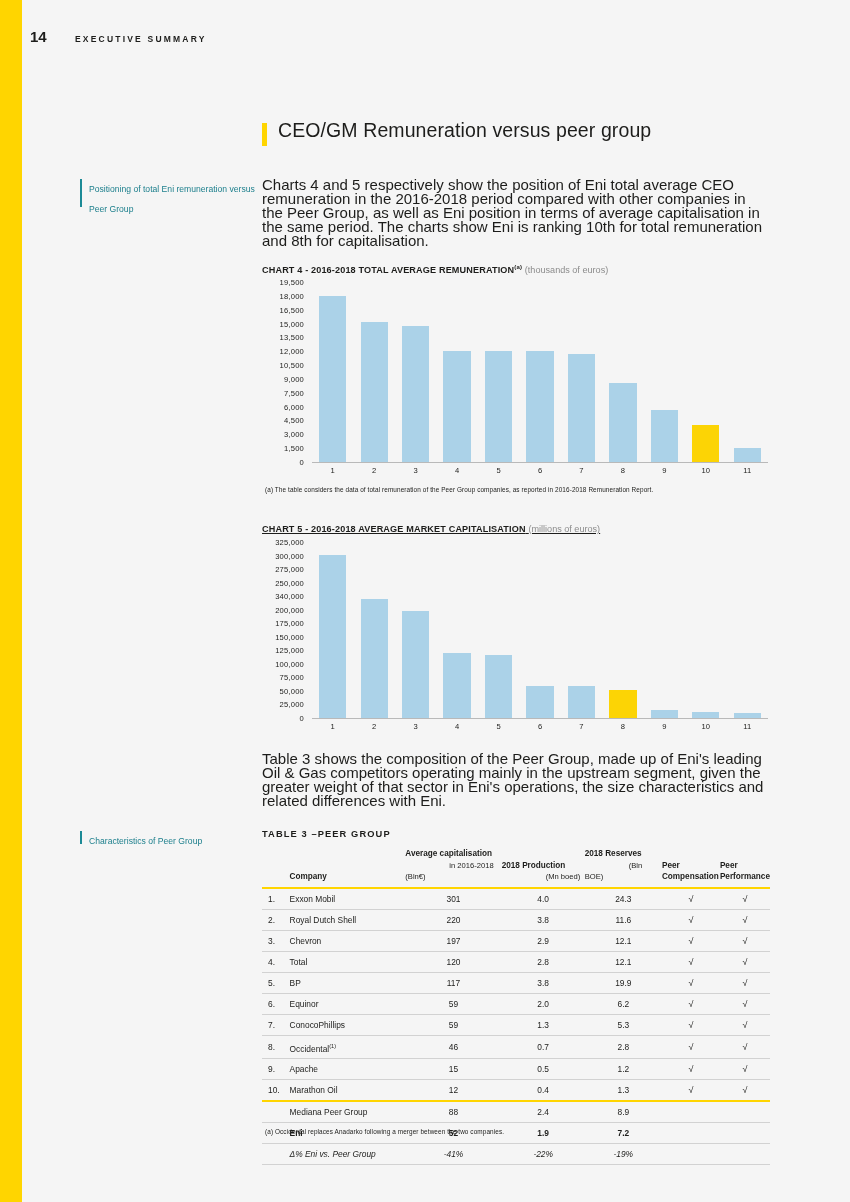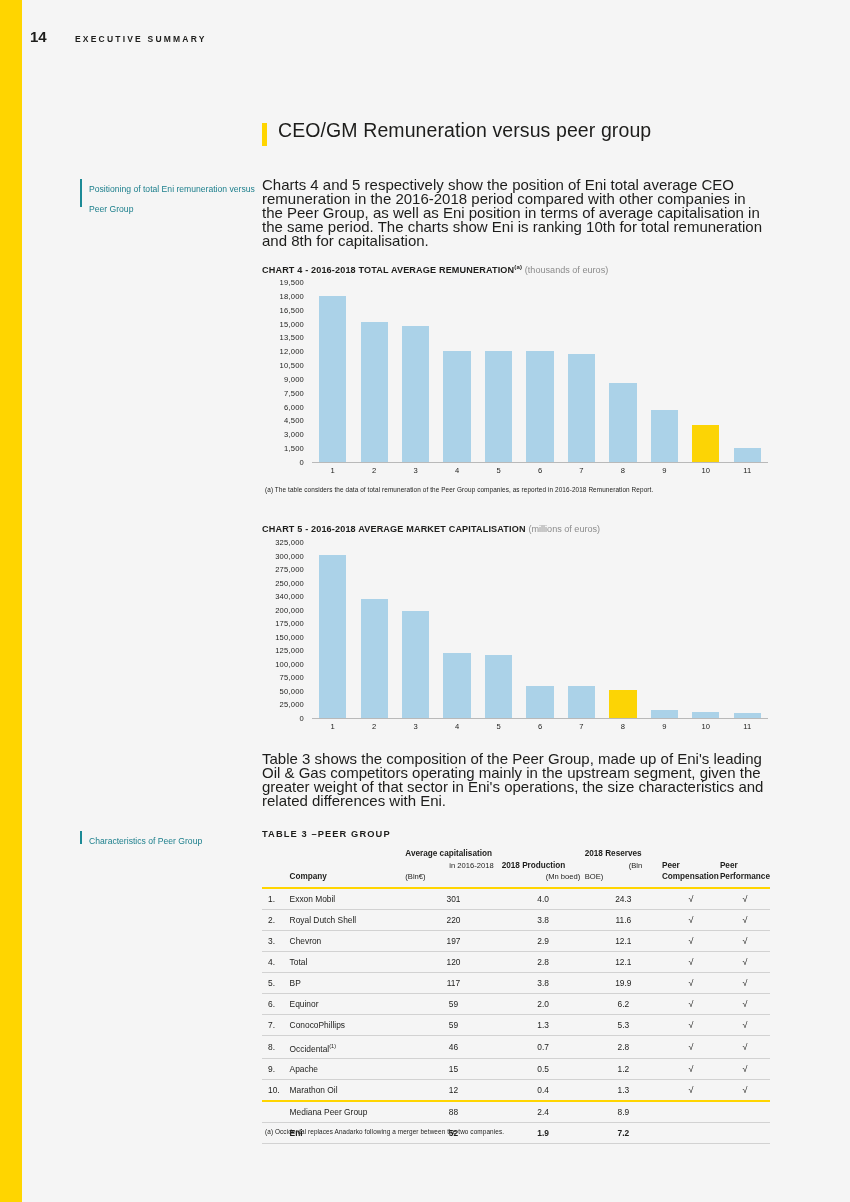--- a/index.html
+++ b/index.html
@@ -112,21 +112,21 @@
   .chart-heading .unit {
     font-weight: normal;
     color: #8c8c8c;
     letter-spacing: 0;
   }
   .chart-heading sup {
     font-size: 6px;
     font-weight: bold;
   }
   #chart4-heading { top: 264px; }
-  #chart5-heading { top: 524px; }
+  #chart5-heading { top: 524px; text-decoration: underline; }
 
   .chart {
     position: absolute;
     left: 262px;
     width: 506px;
   }
   #chart4 { top: 282px; height: 196px; }
   #chart5 { top: 542px; height: 192px; }
 
   .chart-inner {
@@ -568,16 +568,25 @@
       </tr>
       <tr class="summary bold-row">
         <td class="col-rank"></td>
         <td class="col-name">Eni</td>
         <td class="col-cap">52</td>
         <td class="col-prod">1.9</td>
         <td class="col-res">7.2</td>
         <td class="col-comp"></td>
         <td class="col-perf"></td>
       </tr>
+      <tr class="delta-row">
+        <td class="col-rank"></td>
+        <td class="col-name">Δ% Eni vs. Peer Group</td>
+        <td class="col-cap">-41%</td>
+        <td class="col-prod">-22%</td>
+        <td class="col-res">-19%</td>
+        <td class="col-comp"></td>
+        <td class="col-perf"></td>
+      </tr>
     </tbody>
 </table>
 
 <div id="table-footnote">(a) Occidental replaces Anadarko following a merger between the two companies.</div>
 
 </body></html>

